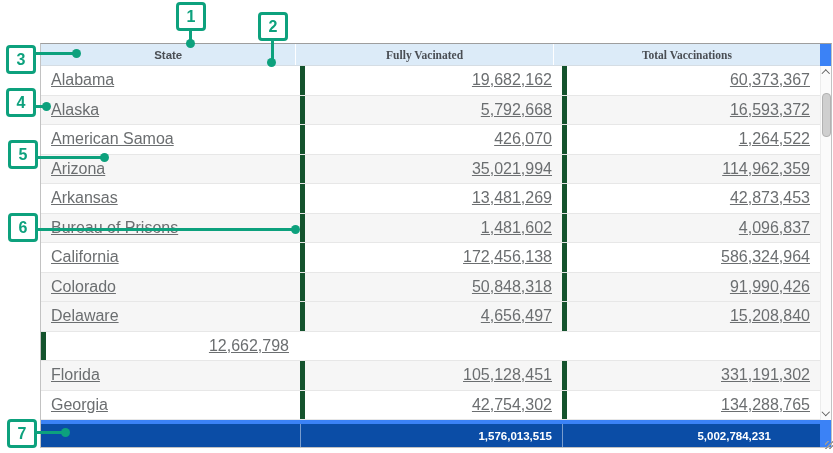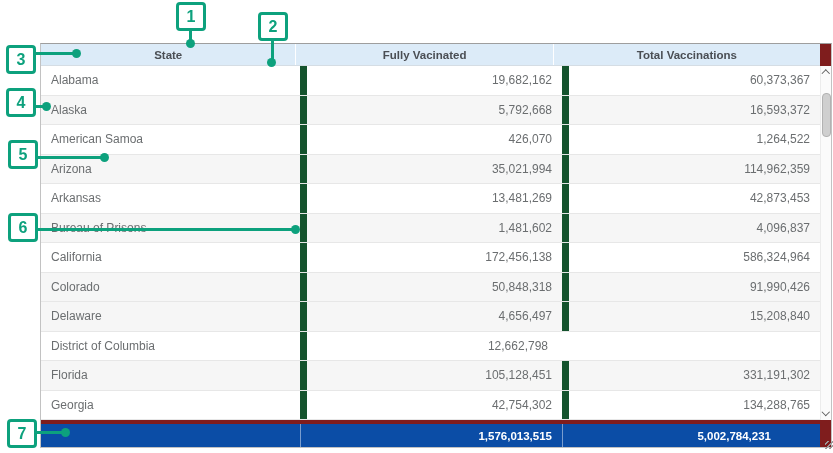--- a/index.html
+++ b/index.html
@@ -3,40 +3,40 @@
 <meta charset="utf-8">
 <style>
   html,body{margin:0;padding:0;}
   body{
     width:833px;height:453px;position:relative;background:#ffffff;
     font-family:"Liberation Sans",sans-serif;overflow:hidden;
   }
   
   .widget{
     position:absolute;left:40px;top:43px;width:792px;height:405px;
-    box-sizing:border-box;background:#7f1d1d;
+    box-sizing:border-box;background:#3b82f6;
     border:1px solid #c2c2c2;border-top-color:#9e9e9e;
   }
   .w-header{position:absolute;left:0;top:0;width:779px;height:22px;background:#dcebf8;
     display:flex;border-bottom:1px solid #d5dde4;box-sizing:border-box;}
   .hcell{box-sizing:border-box;display:flex;align-items:center;justify-content:center;
     font-size:11.5px;font-weight:bold;color:#4a4e54;}
-  .hcell + .hcell{border-left:1px solid rgba(255,255,255,0.95);}
+  .hcell + .hcell{border-left:1px solid rgba(255,255,255,0.95);font-family:Liberation Serif, serif;}
   .hc0{width:259px;} .hc1{width:262px;} .hc2{width:272px;}
 
   .w-body{position:absolute;left:0;top:22px;width:779px;height:354px;
     display:flex;flex-direction:column;}
   .trow{flex:1;display:flex;box-sizing:border-box;border-bottom:1px solid #e7e7e7;background:#ffffff;}
   .trow.alt{background:#f6f6f6;}
   .tcell{box-sizing:border-box;display:flex;align-items:center;
-    font-size:12px;color:#6b6e70;overflow:hidden;white-space:nowrap;}
+    font-size:16px;color:#6b6e70;overflow:hidden;white-space:nowrap;text-decoration:underline;}
   .c0{width:259px;padding-left:10px;}
   .c1{width:262px;} .c2{width:258px;}
   .num{justify-content:flex-end;padding-right:10px;}
-  .c1,.c2{border-left:7px solid #14532d;}
+  .c1,.c2{border-left:5px solid #14532d;}
 
   .w-footer{position:absolute;left:0;top:380px;width:779px;height:23px;background:#0b4da6;
     display:flex;}
   .fcell{box-sizing:border-box;display:flex;align-items:center;
     font-size:11.5px;font-weight:bold;color:#ffffff;}
   .fcell + .fcell{border-left:1px solid rgba(255,255,255,0.45);}
   .fc0{width:259px;padding-left:10px;}
   .fc1{width:262px;} .fc2{width:219px;}
   .fnum{justify-content:flex-end;padding-right:10px;}
 
@@ -113,21 +113,20 @@
         <div class="tcell c0">Colorado</div>
         <div class="tcell c1 num">50,848,318</div>
         <div class="tcell c2 num">91,990,426</div>
       </div>
       <div class="trow alt">
         <div class="tcell c0">Delaware</div>
         <div class="tcell c1 num">4,656,497</div>
         <div class="tcell c2 num">15,208,840</div>
       </div>
       <div class="trow">
-        <div class="tcell c0">District of Columbia</div>
         <div class="tcell c2 num">12,662,798</div>
       </div>
       <div class="trow alt">
         <div class="tcell c0">Florida</div>
         <div class="tcell c1 num">105,128,451</div>
         <div class="tcell c2 num">331,191,302</div>
       </div>
       <div class="trow">
         <div class="tcell c0">Georgia</div>
         <div class="tcell c1 num">42,754,302</div>

